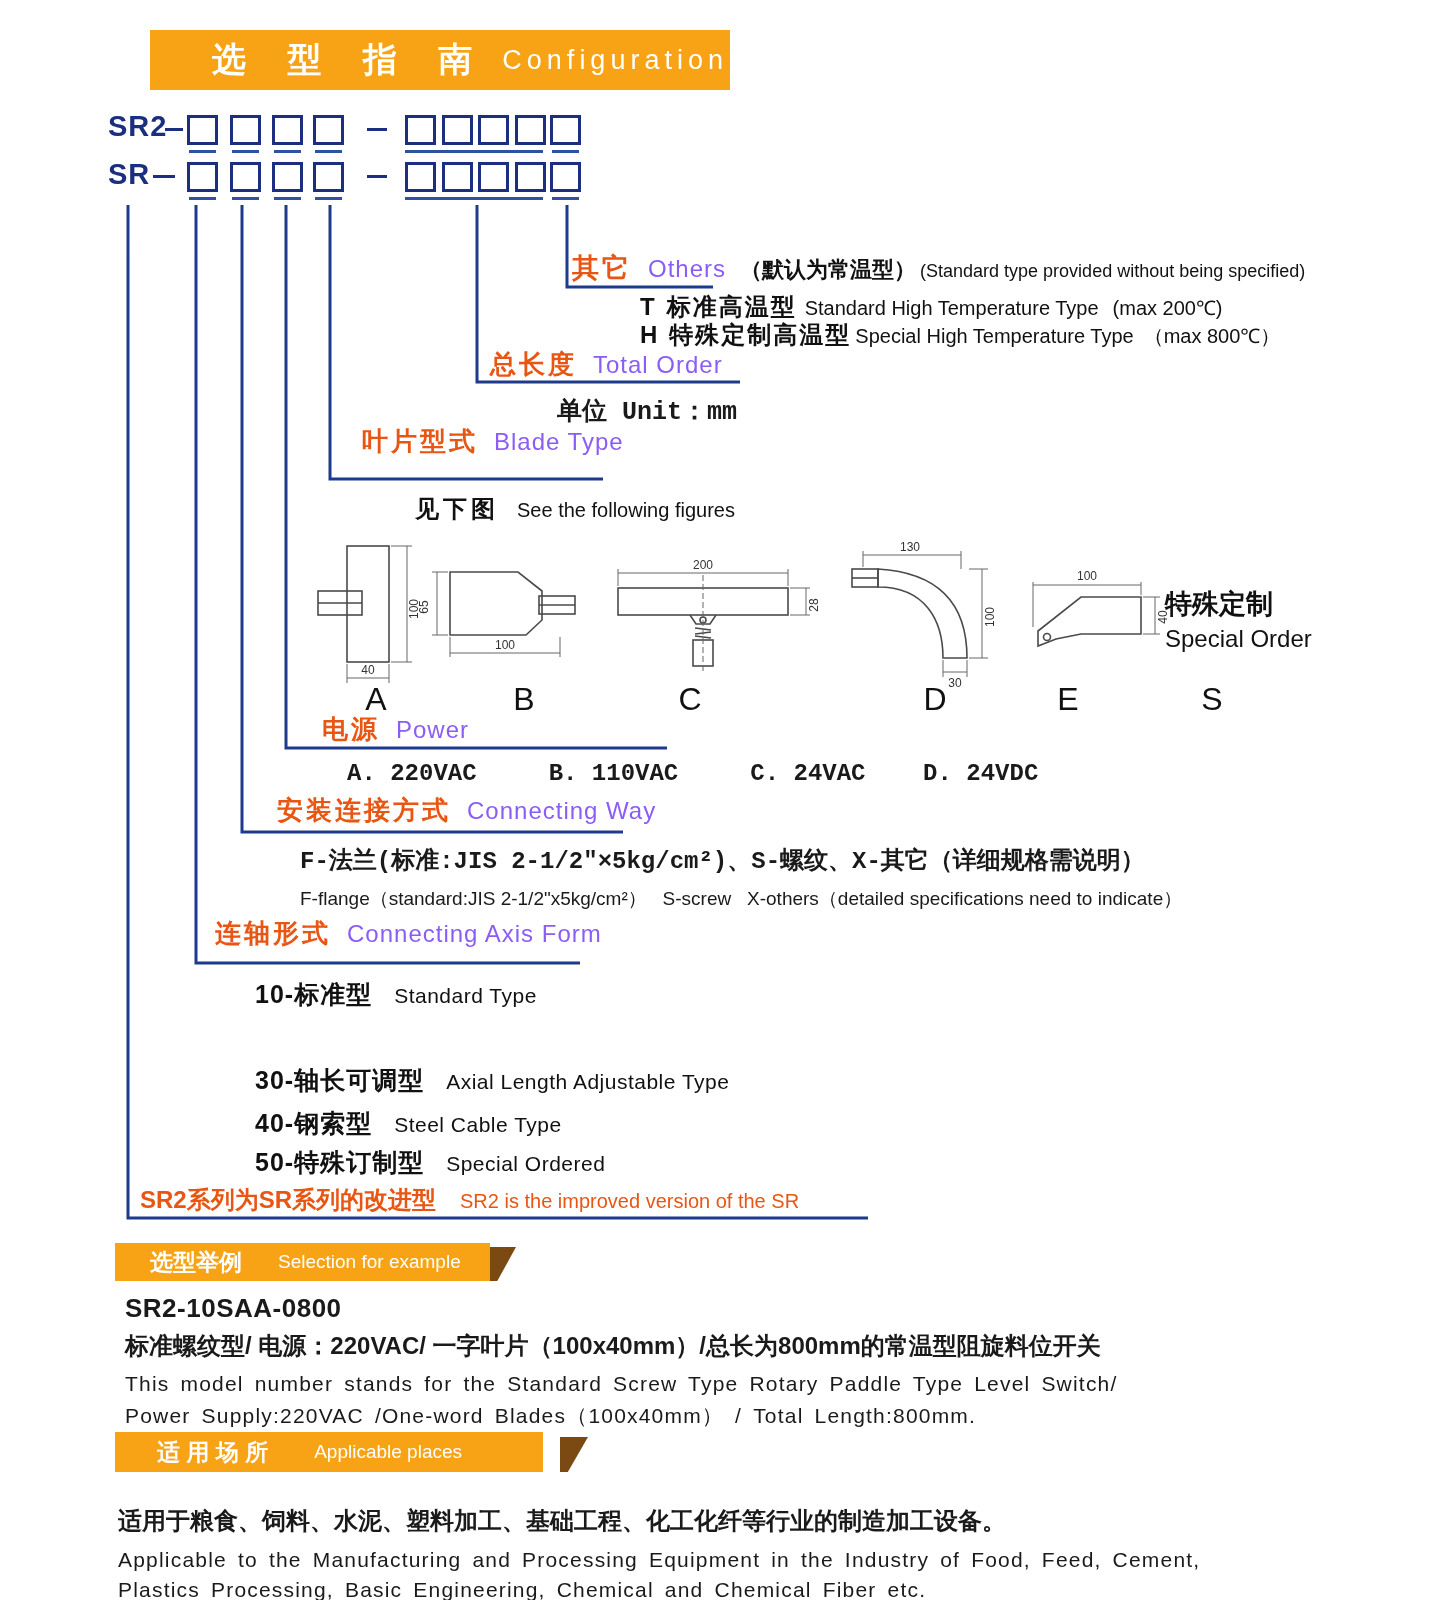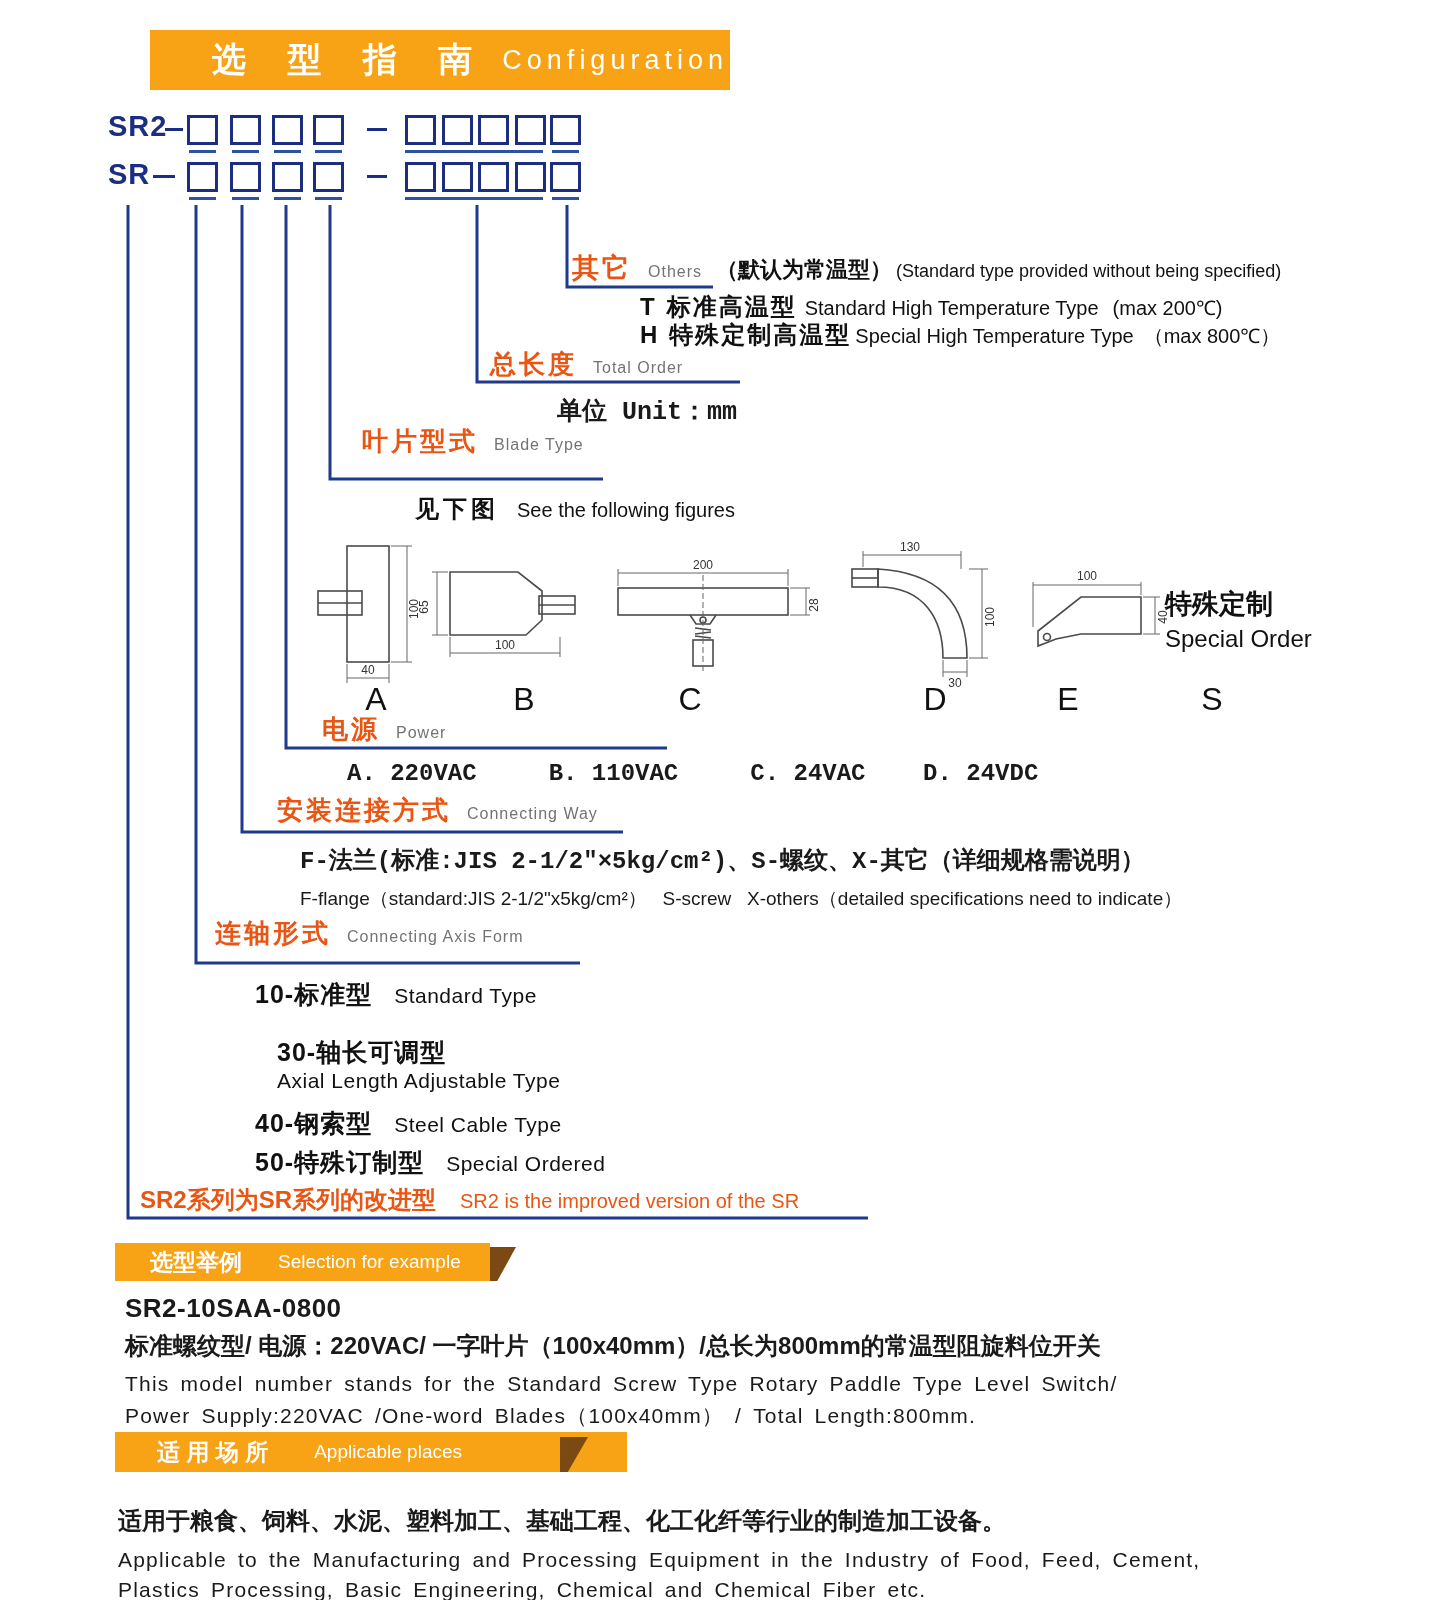--- a/index.html
+++ b/index.html
@@ -12,21 +12,21 @@
   .header-cn{color:#fff;font-size:34px;font-weight:bold;letter-spacing:16px;white-space:nowrap;}
   .header-en{color:#fff;font-size:27px;letter-spacing:5px;margin-left:14px;white-space:nowrap;}
   
   .code-prefix{color:#1B2E7F;font-weight:bold;font-size:29px;letter-spacing:1px;}
   .mbox{position:absolute;width:25px;height:24px;border:3px solid #1B2E7F;background:#fff;}
   .mdash{position:absolute;height:3px;background:#1B2E7F;}
   .mline{position:absolute;height:3px;background:#2d52a0;}
   
   .row{display:flex;align-items:baseline;white-space:nowrap;}
   .sec-cn{color:#E95513;font-weight:bold;font-size:26px;letter-spacing:3px;}
-  .sec-en{color:#737373;font-size:16px;margin-left:16px;letter-spacing:1px;}
+  .sec-en{color:#8b5cf6;font-size:24px;margin-left:16px;letter-spacing:1px;}
   .blk-cn{color:#111;font-weight:bold;font-size:23px;}
   .blk-en{color:#111;font-size:19px;}
   .mono{font-family:"Liberation Mono",monospace;}
   .opt-cn{color:#111;font-weight:bold;font-size:25px;letter-spacing:1px;}
   .opt-en{color:#111;font-size:21px;margin-left:22px;letter-spacing:0.5px;}
   .note-cn{color:#E95513;font-weight:bold;font-size:24px;}
   .note-en{color:#E95513;font-size:20px;margin-left:24px;}
   
   .banner{background:#F7A315;display:flex;align-items:center;box-sizing:border-box;}
   .banner .b-cn{color:#fff;font-weight:bold;font-size:23px;white-space:pre;}
@@ -247,21 +247,21 @@
   <div class="abs" style="left:300px;top:886px;font-size:19px;white-space:pre;">F-flange（standard:JIS 2-1/2"x5kg/cm²）   S-screw   X-others（detailed specifications need to indicate）</div>
 
   <div class="abs row" style="left:215px;top:916px;">
     <span class="sec-cn">连轴形式</span>
     <span class="sec-en">Connecting Axis Form</span>
   </div>
   <div class="abs row" style="left:255px;top:978px;">
     <span class="opt-cn">10-标准型</span>
     <span class="opt-en">Standard Type</span>
   </div>
-  <div class="abs row" style="left:255px;top:1036px;flex-direction:column;">
+  <div class="abs row" style="left:255px;top:1064px;">
     <span class="opt-cn">30-轴长可调型</span>
     <span class="opt-en">Axial Length Adjustable Type</span>
   </div>
   <div class="abs row" style="left:255px;top:1107px;">
     <span class="opt-cn">40-钢索型</span>
     <span class="opt-en">Steel Cable Type</span>
   </div>
   <div class="abs row" style="left:255px;top:1146px;">
     <span class="opt-cn">50-特殊订制型</span>
     <span class="opt-en">Special Ordered</span>
@@ -276,21 +276,21 @@
     <span class="b-cn">选型举例</span>
     <span class="b-en">Selection for example</span>
   </div>
   <div class="abs tail" style="left:490px;top:1247px;width:26px;height:34px;"></div>
 
   <div class="abs" style="left:125px;top:1293px;font-size:26px;font-weight:bold;letter-spacing:0.5px;">SR2-10SAA-0800</div>
   <div class="abs" style="left:125px;top:1330px;font-size:24px;font-weight:bold;">标准螺纹型/ 电源：220VAC/ 一字叶片（100x40mm）/总长为800mm的常温型阻旋料位开关</div>
   <div class="abs bodytext" style="left:125px;top:1372px;font-size:21px;">This model number stands for the Standard Screw Type Rotary Paddle Type Level Switch/</div>
   <div class="abs bodytext" style="left:125px;top:1402px;font-size:21px;">Power Supply:220VAC  /One-word Blades（100x40mm） /  Total Length:800mm.</div>
 
-  <div class="abs banner" style="left:115px;top:1432px;width:512px;height:40px;padding-left:42px;">
+  <div class="abs banner" style="left:115px;top:1432px;width:428px;height:40px;padding-left:42px;">
     <span class="b-cn">适 用 场 所</span>
     <span class="b-en" style="margin-left:46px;">Applicable places</span>
   </div>
   <div class="abs tail" style="left:560px;top:1437px;width:28px;height:35px;"></div>
 
   <div class="abs" style="left:118px;top:1505px;font-size:24px;font-weight:bold;">适用于粮食、饲料、水泥、塑料加工、基础工程、化工化纤等行业的制造加工设备。</div>
   <div class="abs bodytext" style="left:118px;top:1548px;font-size:21px;">Applicable to the Manufacturing and Processing Equipment in the Industry of Food, Feed, Cement,</div>
   <div class="abs bodytext" style="left:118px;top:1578px;font-size:21px;">Plastics Processing, Basic Engineering, Chemical and Chemical Fiber etc.</div>
 
 </div>

